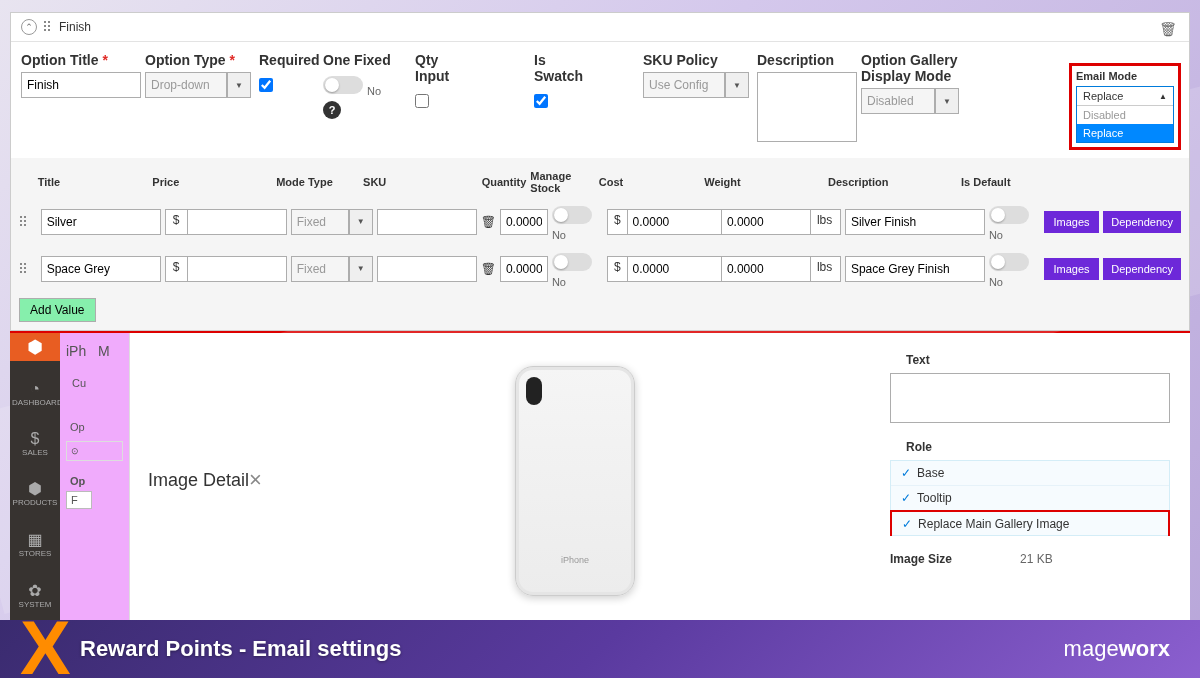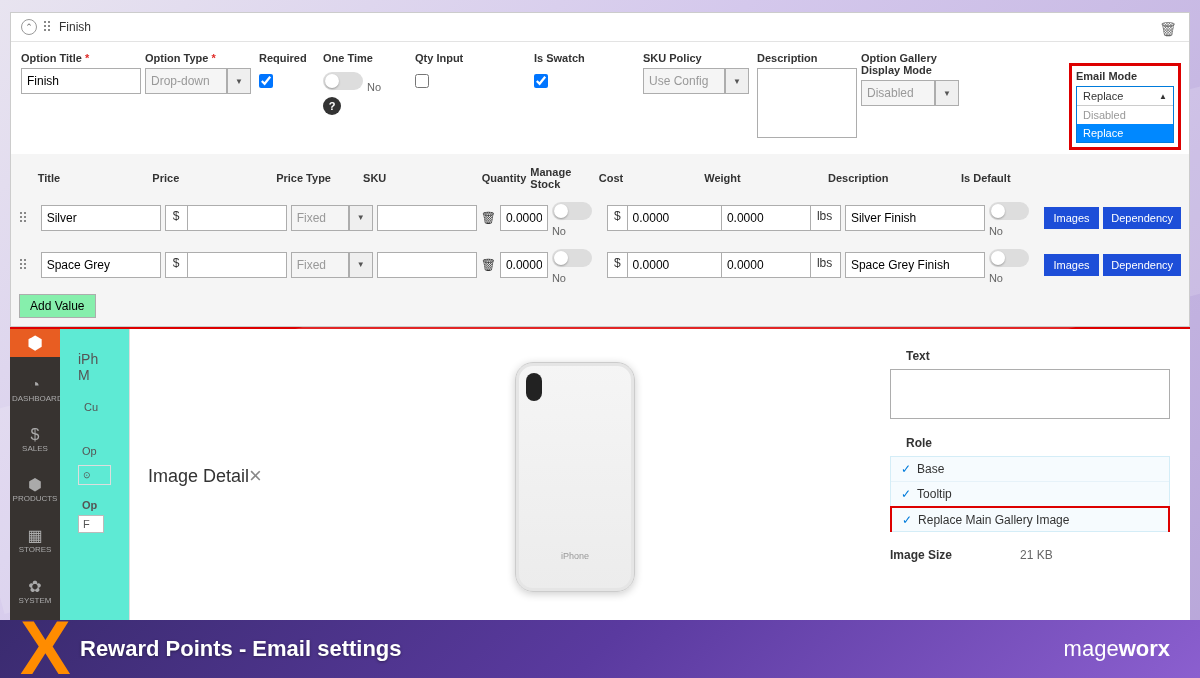--- a/index.html
+++ b/index.html
@@ -6,21 +6,21 @@
 body { font-family: 'Segoe UI', Arial, sans-serif; font-size: 12px; color: #333; background: linear-gradient(135deg, #e8e4f0 0%, #d4c8ec 40%, #b8a6d9 100%); width: 1200px; height: 678px; overflow: hidden; position: relative; }
 .bg-diag { position: absolute; width: 140%; height: 200px; background: rgba(255,255,255,0.15); transform: rotate(-15deg); top: 200px; left: -50px; }
 .top-panel { background: #fff; border: 1px solid #ccc; margin: 12px 10px 0 10px; position: relative; }
 .panel-header { padding: 6px 10px; border-bottom: 1px solid #e3e3e3; display: flex; align-items: center; }
 .collapse-icon { width: 16px; height: 16px; border: 1px solid #999; border-radius: 50%; display: inline-flex; align-items: center; justify-content: center; margin-right: 6px; font-size: 9px; color: #666; }
 .drag-handle { display: inline-block; width: 10px; height: 14px; margin-right: 6px; }
 .drag-handle span { display: block; width: 2px; height: 2px; background: #888; float: left; margin: 1px; }
 .trash-icon { position: absolute; right: 12px; top: 8px; cursor: pointer; font-size: 14px; color: #666; }
 .fields-row { display: flex; padding: 10px; gap: 4px; align-items: flex-start; }
 .field { display: flex; flex-direction: column; min-width: 60px; }
-.field label { font-size: 11px; color: #333; font-weight: 600; margin-bottom: 4px; }
+.field label { font-size: 14px; color: #333; font-weight: 600; margin-bottom: 4px; }
 .req::after { content: " *"; color: #e02b27; }
 input[type=text], select, textarea { border: 1px solid #adadad; padding: 3px 5px; font-size: 12px; background: #fff; height: 26px; }
 input[type=text][readonly], select[disabled] { background: #f5f5f5; color: #999; }
 textarea { height: 70px; resize: none; }
 .select-wrap { display: flex; }
 .sel-btn { width: 24px; height: 26px; border: 1px solid #adadad; background: #efefef; display: flex; align-items: center; justify-content: center; font-size: 8px; color: #555; }
 input[type=checkbox] { width: 14px; height: 14px; margin-top: 6px; }
 .toggle { width: 40px; height: 18px; background: #ddd; border-radius: 10px; position: relative; display: inline-block; margin-top: 4px; }
 .toggle::after { content: ""; width: 14px; height: 14px; background: #fff; border-radius: 50%; position: absolute; top: 2px; left: 2px; box-shadow: 0 1px 2px rgba(0,0,0,.3); }
 .toggle + span { font-size: 11px; color: #666; margin-left: 4px; vertical-align: middle; }
@@ -42,36 +42,36 @@
 .col-sku { width: 100px; }
 .col-del { width: 20px; }
 .col-qty { width: 48px; }
 .col-stock { width: 70px; text-align: left; }
 .col-cost { width: 110px; }
 .col-weight { width: 130px; }
 .col-desc { width: 140px; }
 .col-default { width: 70px; }
 .col-imgbtn { width: 70px; }
 .col-depbtn { width: 90px; }
-.btn-grey { background: #1d4ed8; color: #fff; border: none; padding: 5px 8px; font-size: 11px; cursor: pointer; }
+.btn-grey { background: #6d28d9; color: #fff; border: none; padding: 5px 8px; font-size: 11px; cursor: pointer; }
 .btn-add { background: #86efac; border: 1px solid #adadad; padding: 4px 10px; font-size: 12px; cursor: pointer; margin-top: 6px; }
 .price-wrap { display: flex; }
 .price-wrap .cur { border: 1px solid #adadad; border-right: none; padding: 3px 6px; background: #fff; width: 22px; text-align: center; }
 .price-wrap input { width: 100px; }
 .weight-wrap { display: flex; }
 .weight-wrap input { width: 90px; }
 .weight-wrap .unit { border: 1px solid #adadad; border-left: none; padding: 3px 6px; background: #fff; width: 30px; }
 .divider-red { height: 2px; background: #d00; margin: 0 10px; }
 .bottom-section { display: flex; margin: 0 10px; background: #fff; height: 295px; position: relative; overflow: hidden; }
 .admin-sidebar { width: 50px; background: #373330; color: #aaa; font-size: 8px; text-align: center; display: flex; flex-direction: column; }
 .admin-sidebar .logo { background: #e85d22; height: 28px; display: flex; align-items: center; justify-content: center; color: #fff; font-size: 18px; }
 .admin-sidebar .nav { padding: 8px 2px; flex: 1; display: flex; flex-direction: column; justify-content: space-around; }
 .admin-sidebar .nav div { cursor: pointer; }
 .admin-sidebar .ico { font-size: 16px; display: block; }
-.peek-col { width: 70px; background: #5eead4; border-right: 1px solid #ddd; padding: 18px; font-size: 11px; color: #555; overflow: hidden; }
+.peek-col { width: 70px; background: #f0abfc; border-right: 1px solid #ddd; padding: 6px; font-size: 11px; color: #555; overflow: hidden; }
 .modal { flex: 1; background: #fff; display: flex; flex-direction: row; }
 .modal-head { padding: 14px 18px; font-size: 18px; display: flex; justify-content: space-between; align-items: center; border-bottom: 1px solid #eee; }
 .modal-body { display: flex; flex: 1; overflow: hidden; }
 .img-area { flex: 1; display: flex; align-items: center; justify-content: center; }
 .phone { width: 120px; height: 230px; background: linear-gradient(#f5f5f5, #ececec); border-radius: 18px; border: 1px solid #ccc; position: relative; box-shadow: inset 0 0 0 3px #e5e5e5, 0 2px 8px rgba(0,0,0,.2); }
 .phone .cam { position: absolute; top: 10px; left: 10px; width: 16px; height: 28px; background: #222; border-radius: 10px; }
 .phone .logo { position: absolute; top: 90px; left: 50%; transform: translateX(-50%); color: #bbb; font-size: 20px; }
 .phone .txt { position: absolute; bottom: 30px; left: 0; right: 0; text-align: center; font-size: 9px; color: #999; }
 .detail-panel { width: 320px; padding: 14px 20px; font-size: 12px; }
 .detail-panel .lbl { font-size: 12px; font-weight: 600; margin: 6px 16px; color: #333; }
@@ -120,21 +120,21 @@
       <div class="select-wrap">
         <input type="text" style="width: 82px;" readonly="" value="Drop-down">
         <span class="sel-btn">▼</span>
       </div>
     </div>
     <div class="field" style="width:58px">
       <label>Required</label>
       <input type="checkbox" checked="" style="">
     </div>
     <div class="field" style="width:68px">
-      <label>One Time</label>
+      <label>One Fixed</label>
       <div><span class="toggle"></span><span>No</span> <span class="help-icon">?</span></div>
     </div>
     <div class="field" style="width:52px;margin-left:20px">
       <label>Qty Input</label>
       <input type="checkbox" style="">
     </div>
     <div class="field" style="width:52px;margin-left:55px">
       <label>Is Swatch</label>
       <input type="checkbox" checked="" style="">
     </div>
@@ -168,21 +168,21 @@
       <div class="dd-opt disabled">Disabled</div>
       <div class="dd-opt sel">Replace</div>
     </div>
   </div>
 
   <div class="values-grid">
     <div class="grid-head">
       <span class="col-handle"></span>
       <span class="col-title">Title</span>
       <span class="col-price">Price</span>
-      <span class="col-pricetype">Price Type</span>
+      <span class="col-pricetype">Mode Type</span>
       <span class="col-sku">SKU</span>
       <span class="col-del"></span>
       <span class="col-qty">Quantity</span>
       <span class="col-stock">Manage Stock</span>
       <span class="col-cost">Cost</span>
       <span class="col-weight">Weight</span>
       <span class="col-desc">Description</span>
       <span class="col-default">Is Default</span>
       <span class="col-imgbtn"></span>
         <span class="col-depbtn"></span>

